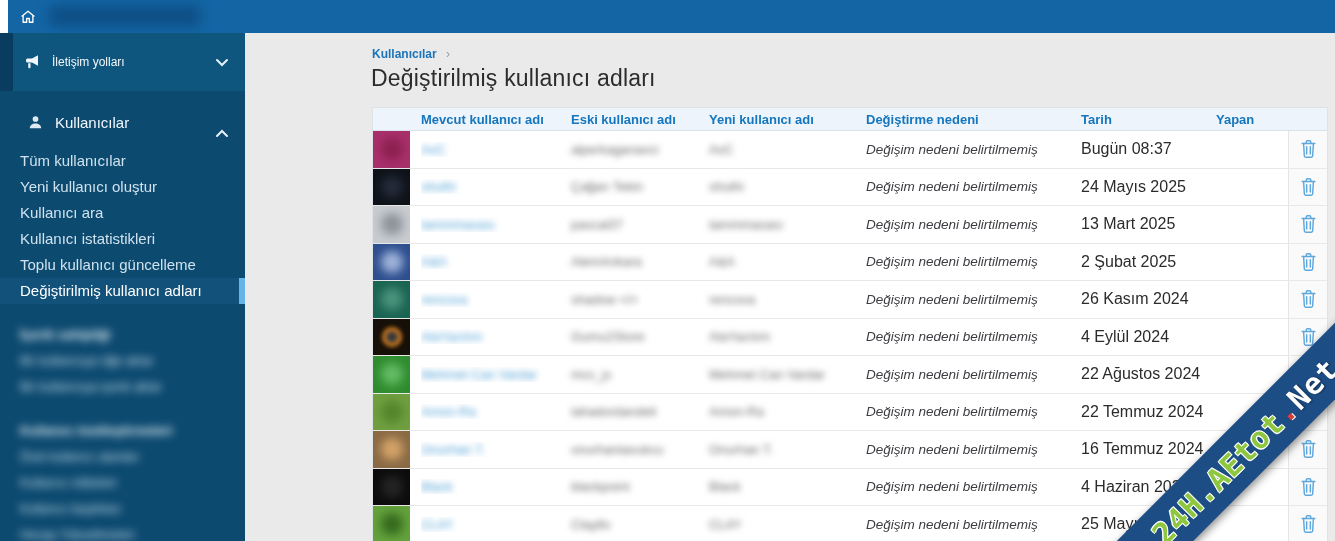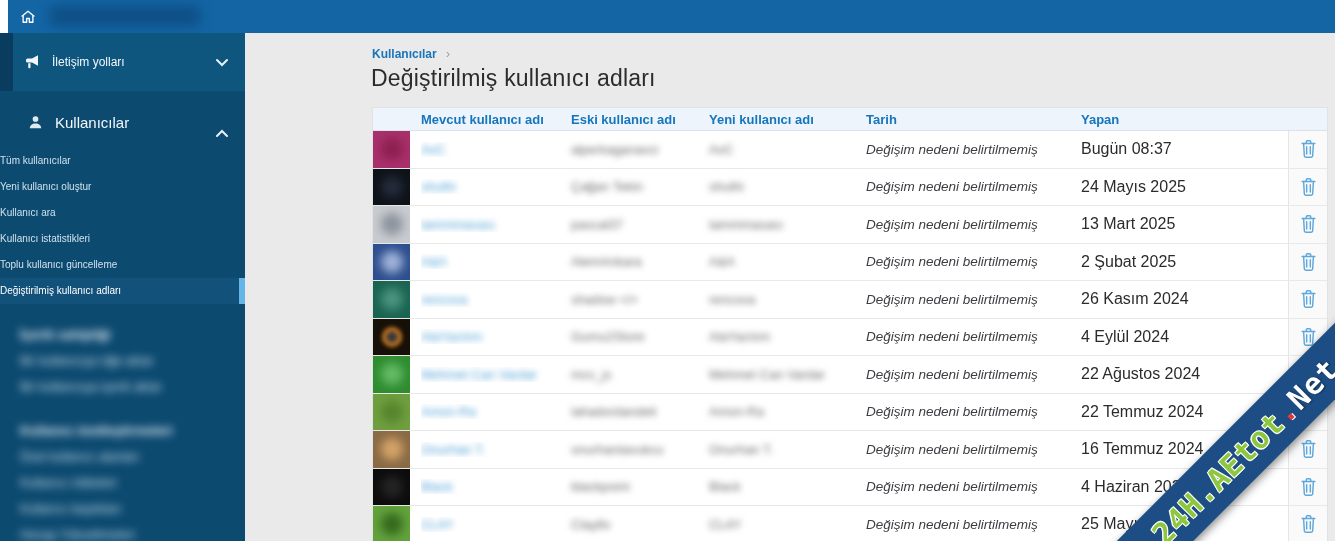--- a/index.html
+++ b/index.html
@@ -18,22 +18,22 @@
   .sidebar { position:absolute; left:0; top:33px; width:245px; bottom:0; background:#0d4a70; }
   .side-sec1 { position:relative; height:58px; background:#0f567e; display:flex; align-items:center;
                padding-left:22px; cursor:pointer; }
   .side-sec1-gutter { position:absolute; left:0; top:0; width:13px; height:100%; background:#0a3c60; }
   .side-sec1 .sec-label { color:#f2f7fb; font-size:12px; margin-left:10px; }
   .side-sec2-head { display:flex; align-items:center; padding:22px 0 0 26px; cursor:pointer; }
   .side-sec2-head .sec-label { color:#f2f7fb; font-size:15px; margin-left:10px; }
   .chev { position:absolute; right:16px; }
   .side-sec2-head .chev { margin-top:22px; }
   .side-items { margin-top:16px; }
-  .side-item { position:relative; height:26px; line-height:26px; 
-               color:#cfe2ee; font-size:10px; cursor:pointer; white-space:nowrap; }
+  .side-item { position:relative; height:26px; line-height:26px; padding-left:20px;
+               color:#cfe2ee; font-size:15px; cursor:pointer; white-space:nowrap; }
   .side-item.selected { background:#11517a; color:#ffffff; }
   .side-item.selected::after { content:""; position:absolute; right:0; top:0; width:6px; height:100%;
                                background:#66b5e8; }
   .blur-group { margin-top:18px; }
   .blur-head { height:26px; line-height:26px; padding-left:20px; color:#eaf2f8; font-size:13px;
                font-weight:bold; filter:blur(4px); white-space:nowrap; }
   .blur-item { height:26px; line-height:26px; padding-left:20px; color:#cfe2ee; font-size:12.5px;
                filter:blur(4px); white-space:nowrap; }
 
   
@@ -158,20 +158,21 @@
       <span class="sep">›</span>
     </div>
     <h1 class="page-title">Değiştirilmiş kullanıcı adları</h1>
 
     <div class="table">
       <div class="tgrid thead">
         <div class="th"></div>
         <div class="th">Mevcut kullanıcı adı</div>
         <div class="th">Eski kullanıcı adı</div>
         <div class="th">Yeni kullanıcı adı</div>
+        <div class="th">Değiştirme nedeni</div>
         <div class="th">Tarih</div>
         <div class="th">Yapan</div>
         <div class="th"></div>
       </div>
       <div id="rows">
           <div class="tgrid trow">
     <div class="td">
       <div class="avatar" style="background: rgb(168, 48, 107);">
                 <span class="blob" style="background: rgb(140, 32, 80);"></span>
               </div>

